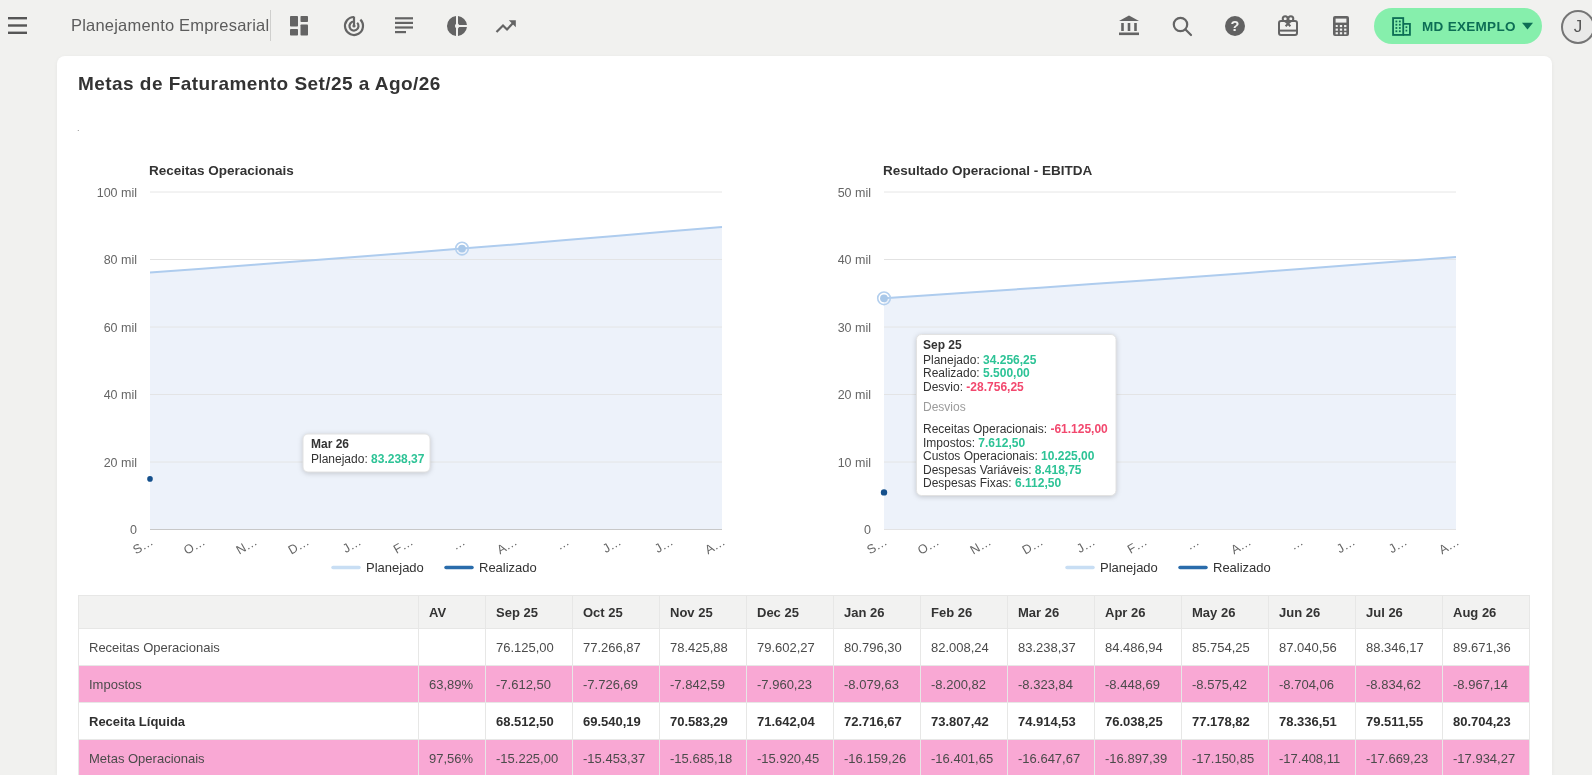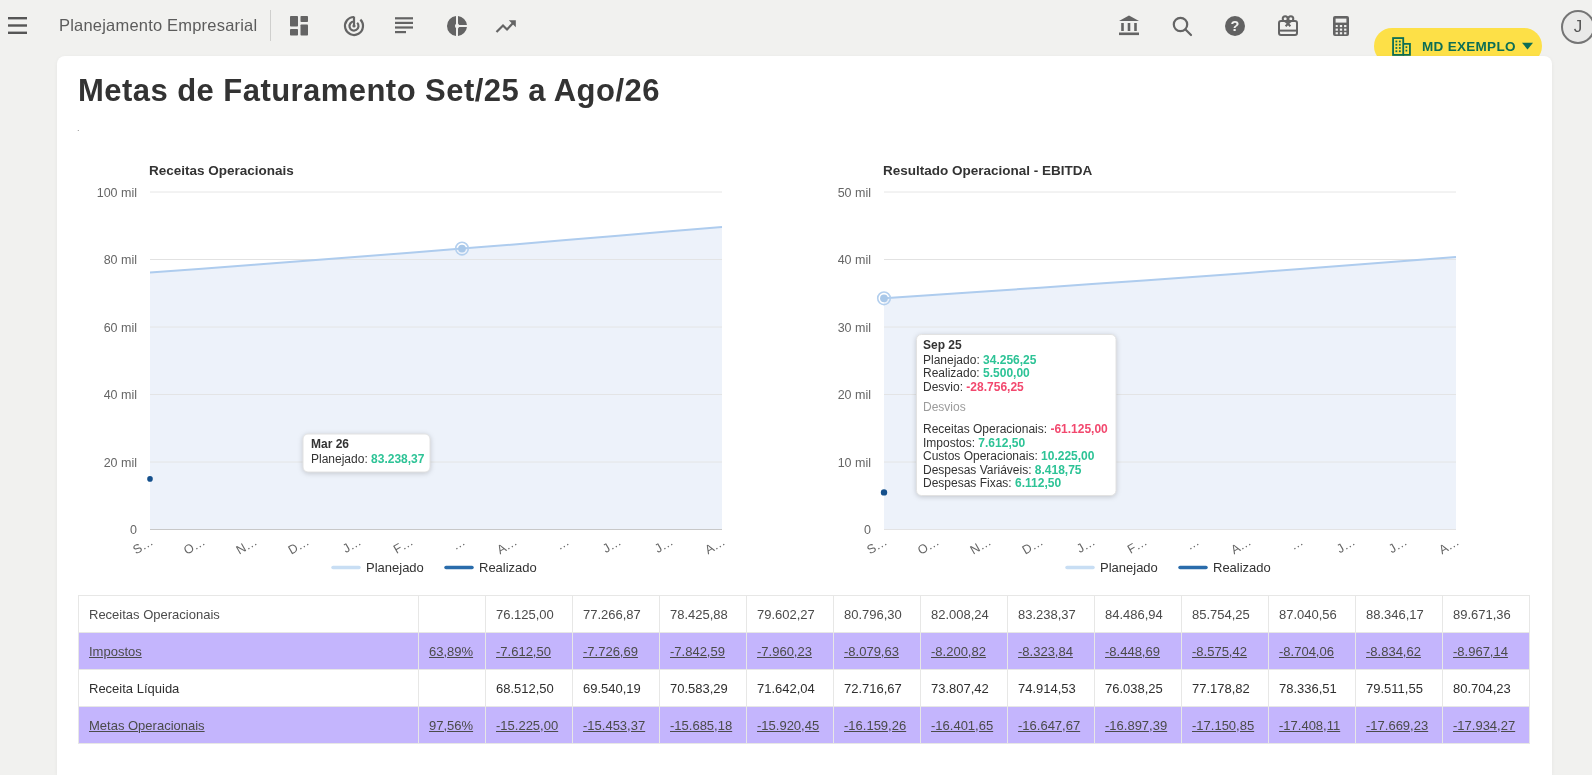--- a/index.html
+++ b/index.html
@@ -1,36 +1,36 @@
 <!DOCTYPE html>
 <html><head>
 <meta charset="utf-8">
 <style>
 * { margin:0; padding:0; box-sizing:border-box; }
 html,body { width:1592px; height:775px; overflow:hidden; background:#f1f1ef; font-family:"Liberation Sans", sans-serif; }
 #page { position:relative; width:1592px; height:775px; }
 
 #topbar { position:absolute; left:0; top:0; width:1592px; height:52px; }
 .icbtn { position:absolute; top:14px; width:24px; height:24px; color:#666; }
-#appname { position:absolute; left:59px; top:16px; font-size:16.5px; color:#5c5c5c; letter-spacing:0.2px; }
+#appname { position:absolute; left:71px; top:16px; font-size:16.5px; color:#5c5c5c; letter-spacing:0.2px; }
 #divider { position:absolute; left:270px; top:10px; width:1px; height:31px; background:#cfcfcd; }
-#orgbtn { position:absolute; left:1374px; top:8px; width:168px; height:36px; background:#fde047; border-radius:18px; display:flex; align-items:center;margin-top:20px; }
+#orgbtn { position:absolute; left:1374px; top:8px; width:168px; height:36px; background:#86efac; border-radius:18px; display:flex; align-items:center; }
 #orgbtn .txt { font-size:13.5px; font-weight:bold; color:#0d6e55; letter-spacing:0.3px; margin-left:9px; }
 #avatar { position:absolute; left:1561px; top:10px; width:34px; height:34px; border-radius:50%; background:#e9e9e8; border:2.5px solid #757575; display:flex; align-items:center; justify-content:center; font-size:17px; color:#555; }
 
 #card { position:absolute; left:57px; top:56px; width:1495px; height:719px; background:#ffffff; border-radius:8px 8px 0 0; box-shadow:0 1px 4px rgba(0,0,0,0.05); }
-#title { position:absolute; left:78px; top:73px; font-size:31px; font-weight:bold; color:#333333; letter-spacing:0.45px; }
+#title { position:absolute; left:78px; top:73px; font-size:19px; font-weight:bold; color:#333333; letter-spacing:0.45px; }
 #tinydot { position:absolute; left:77px; top:123px; font-size:9px; color:#888; }
 
 #tbl { position:absolute; left:78px; top:595px; border-collapse:collapse; table-layout:fixed; font-size:13px; color:#4b4b4b; }
 #tbl th, #tbl td { border:1px solid #e7e7e6; padding:0 0 0 10px; text-align:left; font-weight:normal; white-space:nowrap; overflow:hidden; }
 #tbl th { height:33px; font-weight:bold; color:#333; background:#f2f2f1; }
 #tbl td { height:37px; }
-#tbl tr.g td { background:#c4b5fd;text-decoration:underline; }
-#tbl tr.b td { font-weight:normal; color:#2f2f2f; }
+#tbl tr.g td { background:#f9a8d4; }
+#tbl tr.b td { font-weight:bold; color:#2f2f2f; }
 #tbl .c0 { width:340px; }
 #tbl .c1 { width:67px; }
 #tbl .cm { width:87px; }
 </style>
 </head>
 <body>
 <div id="page">
   <div id="topbar">
 
     <svg class="icbtn" style="left:8px;top:15px;width:19px;height:21px" viewBox="0 0 19 21">
@@ -292,20 +292,36 @@
         <col class="cm">
         <col class="cm">
         <col class="cm">
         <col class="cm">
         <col class="cm">
         <col class="cm">
         <col class="cm">
         <col class="cm">
       </colgroup>
     <tbody>
+        <tr>
+          <th></th>
+          <th>AV</th>
+          <th>Sep 25</th>
+          <th>Oct 25</th>
+          <th>Nov 25</th>
+          <th>Dec 25</th>
+          <th>Jan 26</th>
+          <th>Feb 26</th>
+          <th>Mar 26</th>
+          <th>Apr 26</th>
+          <th>May 26</th>
+          <th>Jun 26</th>
+          <th>Jul 26</th>
+          <th>Aug 26</th>
+        </tr>
     <tr>
           <td>Receitas Operacionais</td>
           <td></td>
           <td>76.125,00</td>
           <td>77.266,87</td>
           <td>78.425,88</td>
           <td>79.602,27</td>
           <td>80.796,30</td>
           <td>82.008,24</td>
           <td>83.238,37</td>

